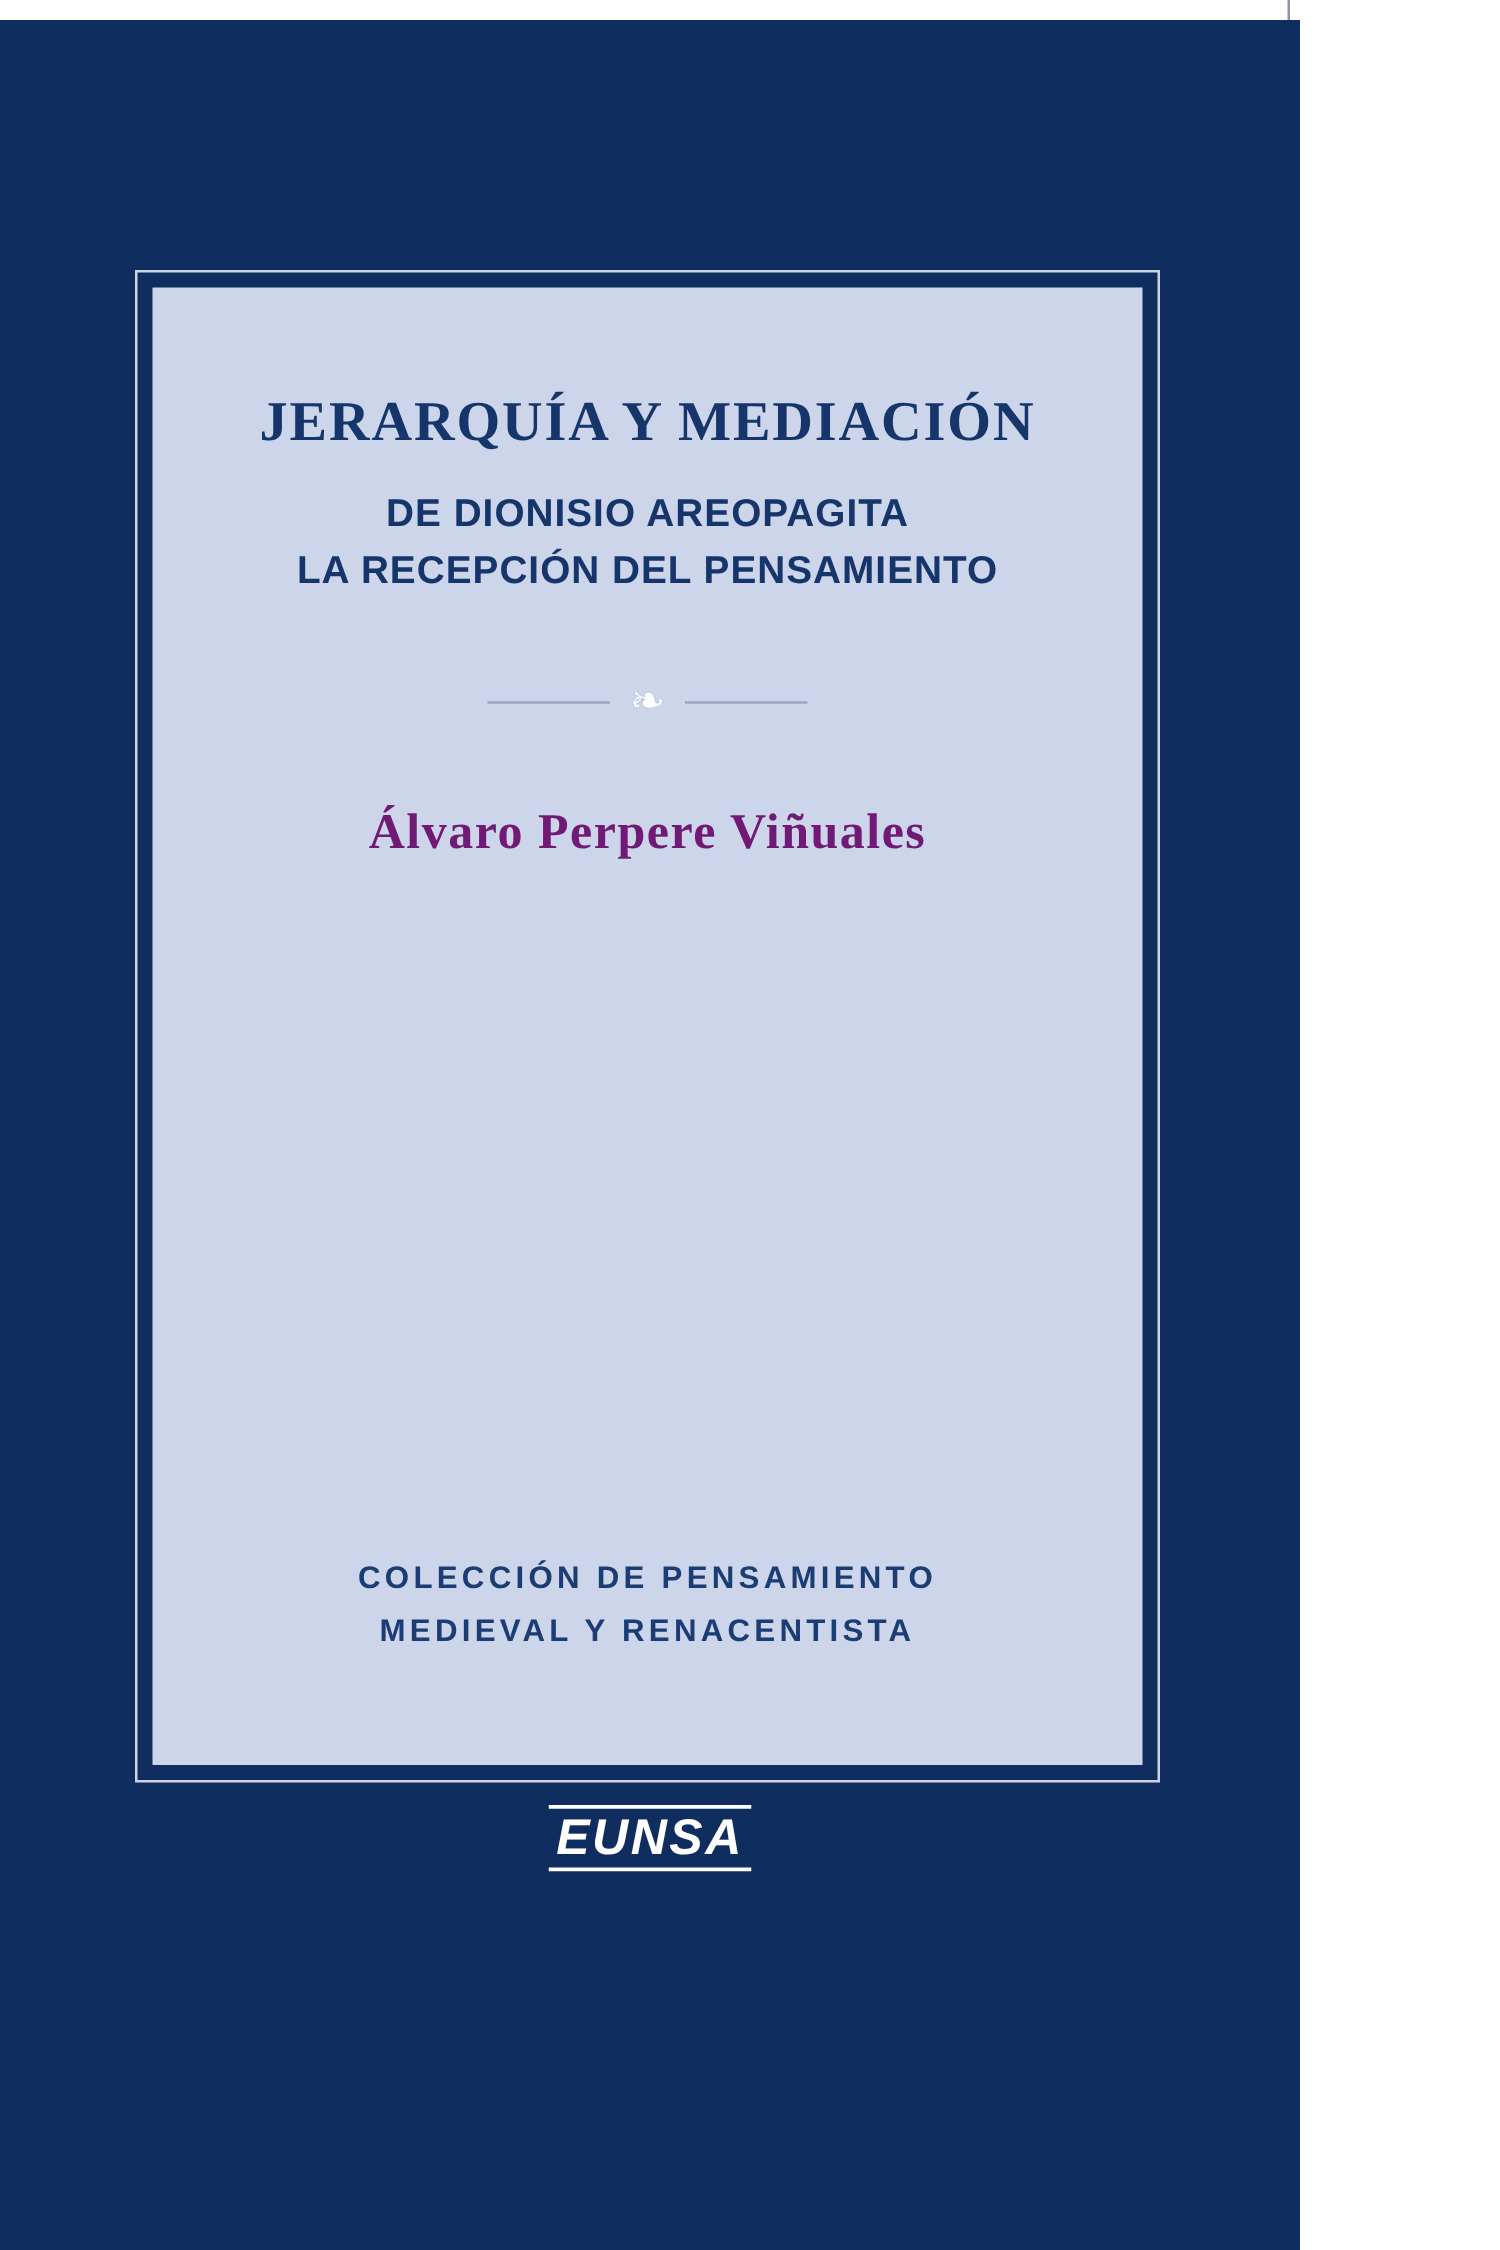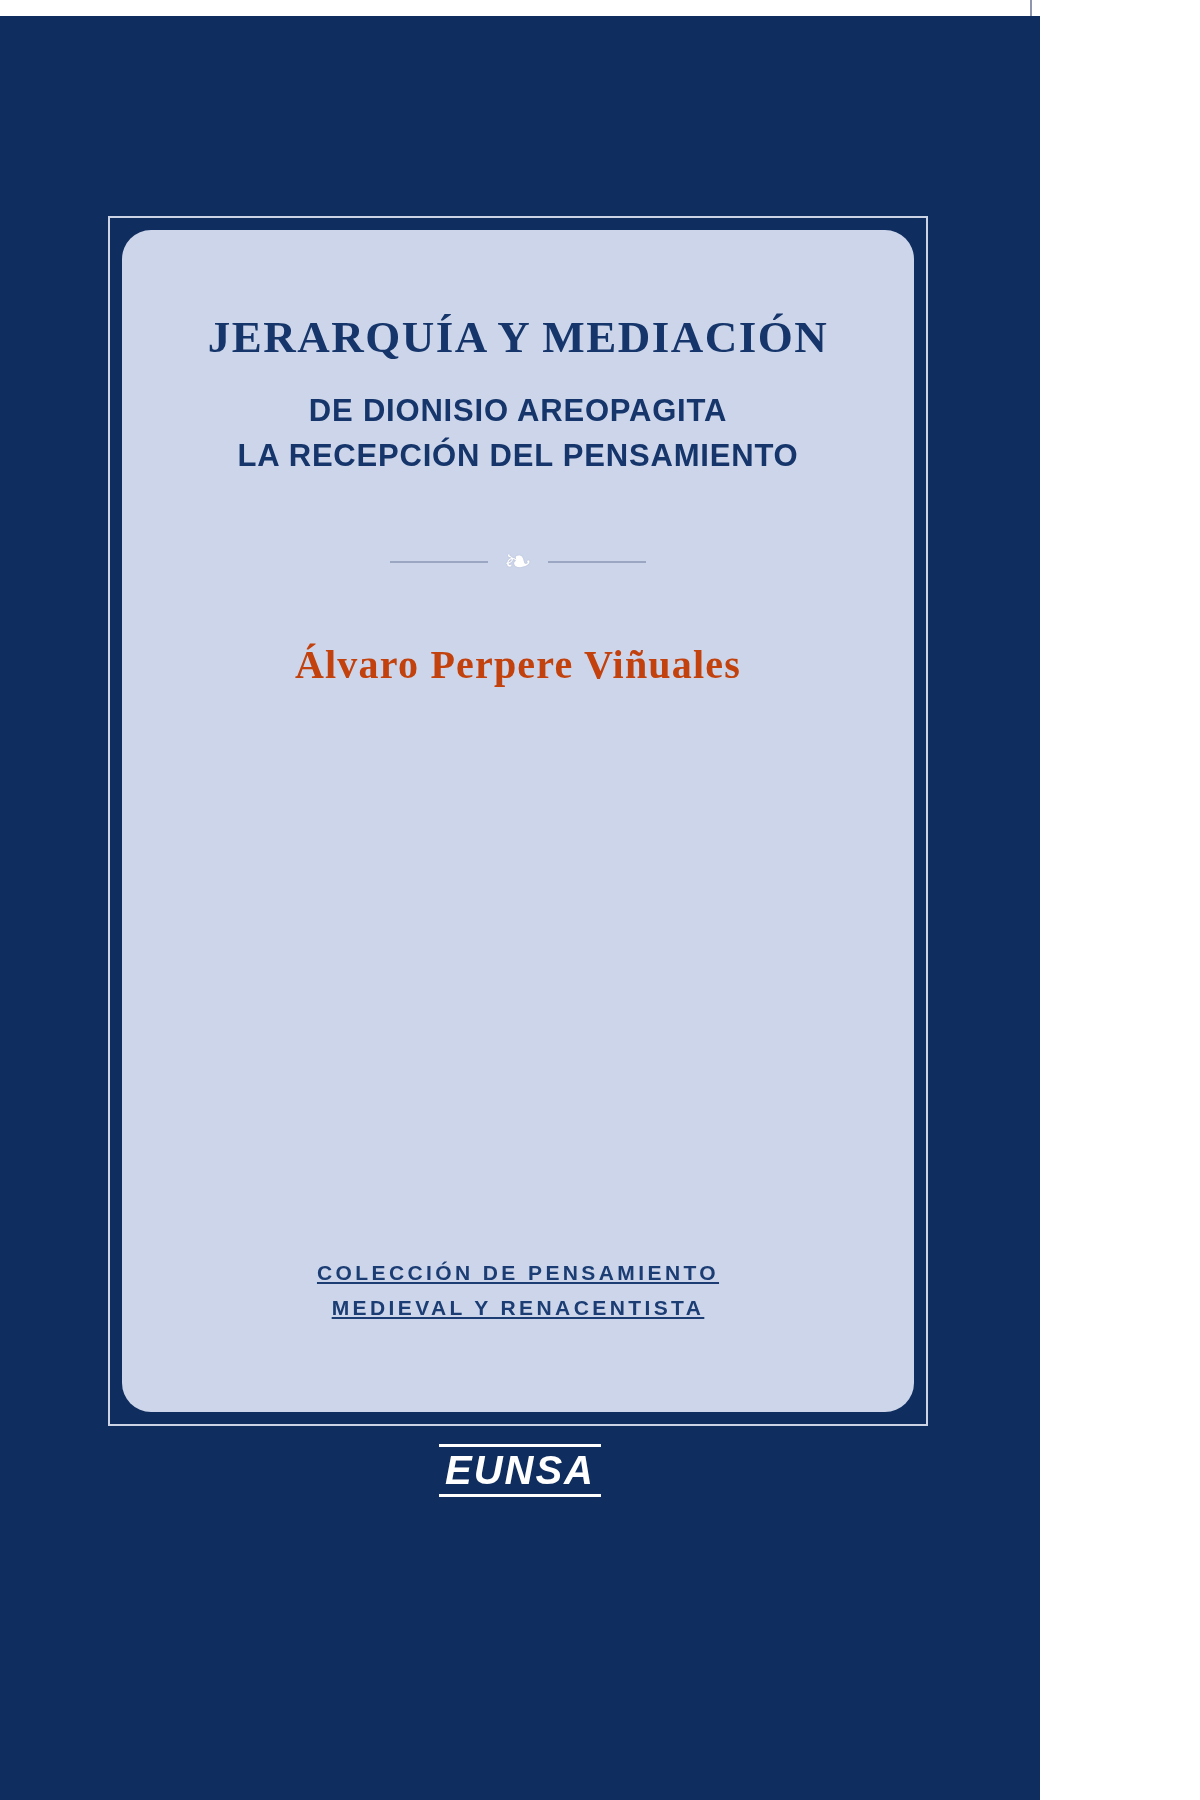--- a/index.html
+++ b/index.html
@@ -54,21 +54,20 @@
   }
   
   .panel {
     position: absolute;
     left: 122px;
     top: 214px;
     width: 792px;
     height: 1182px;
     background: #ccd5ea;
     box-sizing: border-box;
-    border-radius: 29px;
   }
 
   .panel-inner {
     position: absolute;
     left: 0;
     top: 0;
     width: 792px;
     height: 1182px;
     display: flex;
     flex-direction: column;
@@ -130,40 +129,39 @@
     font-size: 34px;
     line-height: 1;
     text-shadow: 0 0 1px #8f9ab6;
   }
 
   .author {
     margin-top: 62px;
     font-size: 40px;
     font-weight: 700;
     letter-spacing: 1.2px;
-    color: #c2410c;
+    color: #701a75;
     text-align: center;
   }
 
   .series {
     position: absolute;
     left: 0;
     bottom: 86px;
     width: 792px;
     text-align: center;
     color: #1b3d73;
     font-family: "Liberation Sans", sans-serif;
   }
   .series-line {
-    font-size: 21px;
+    font-size: 25px;
     font-weight: 700;
     letter-spacing: 3.4px;
     line-height: 1.7;
     text-transform: uppercase;
-    text-decoration: underline;
   }
 
   .publisher {
     position: absolute;
     left: 0;
     top: 1432px;
     width: 1040px;
     text-align: center;
     font-style: italic;
   }

